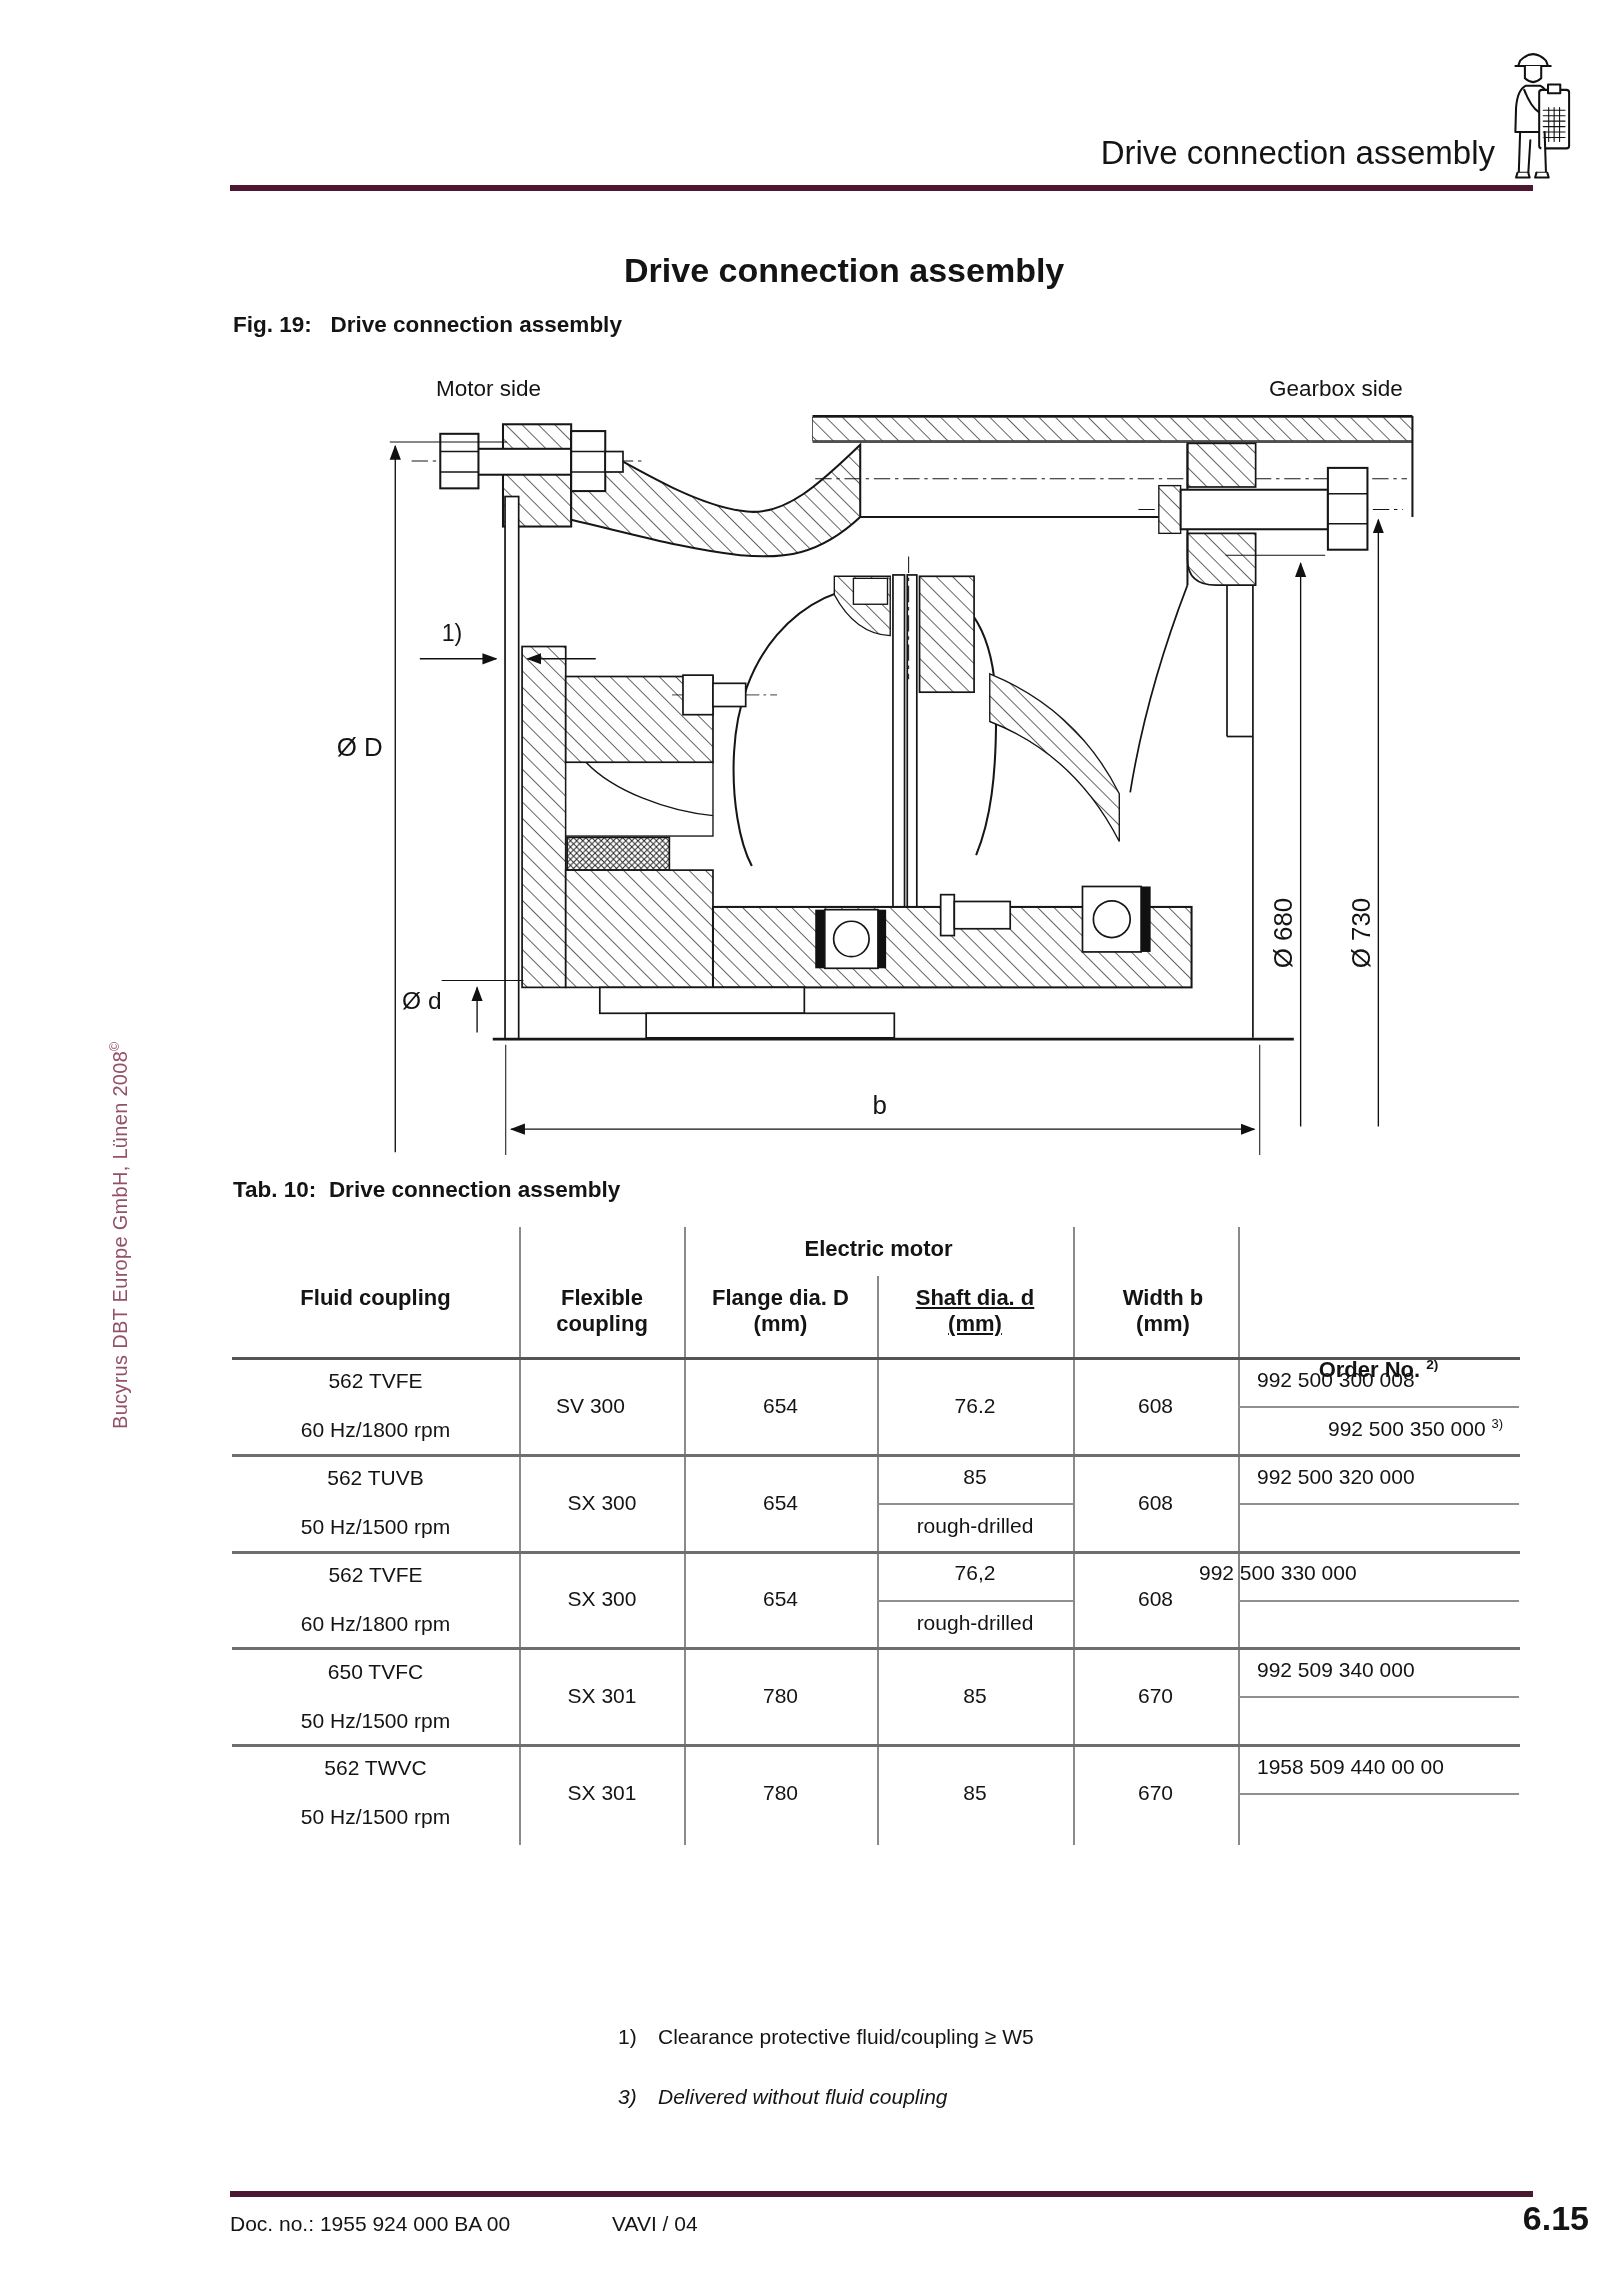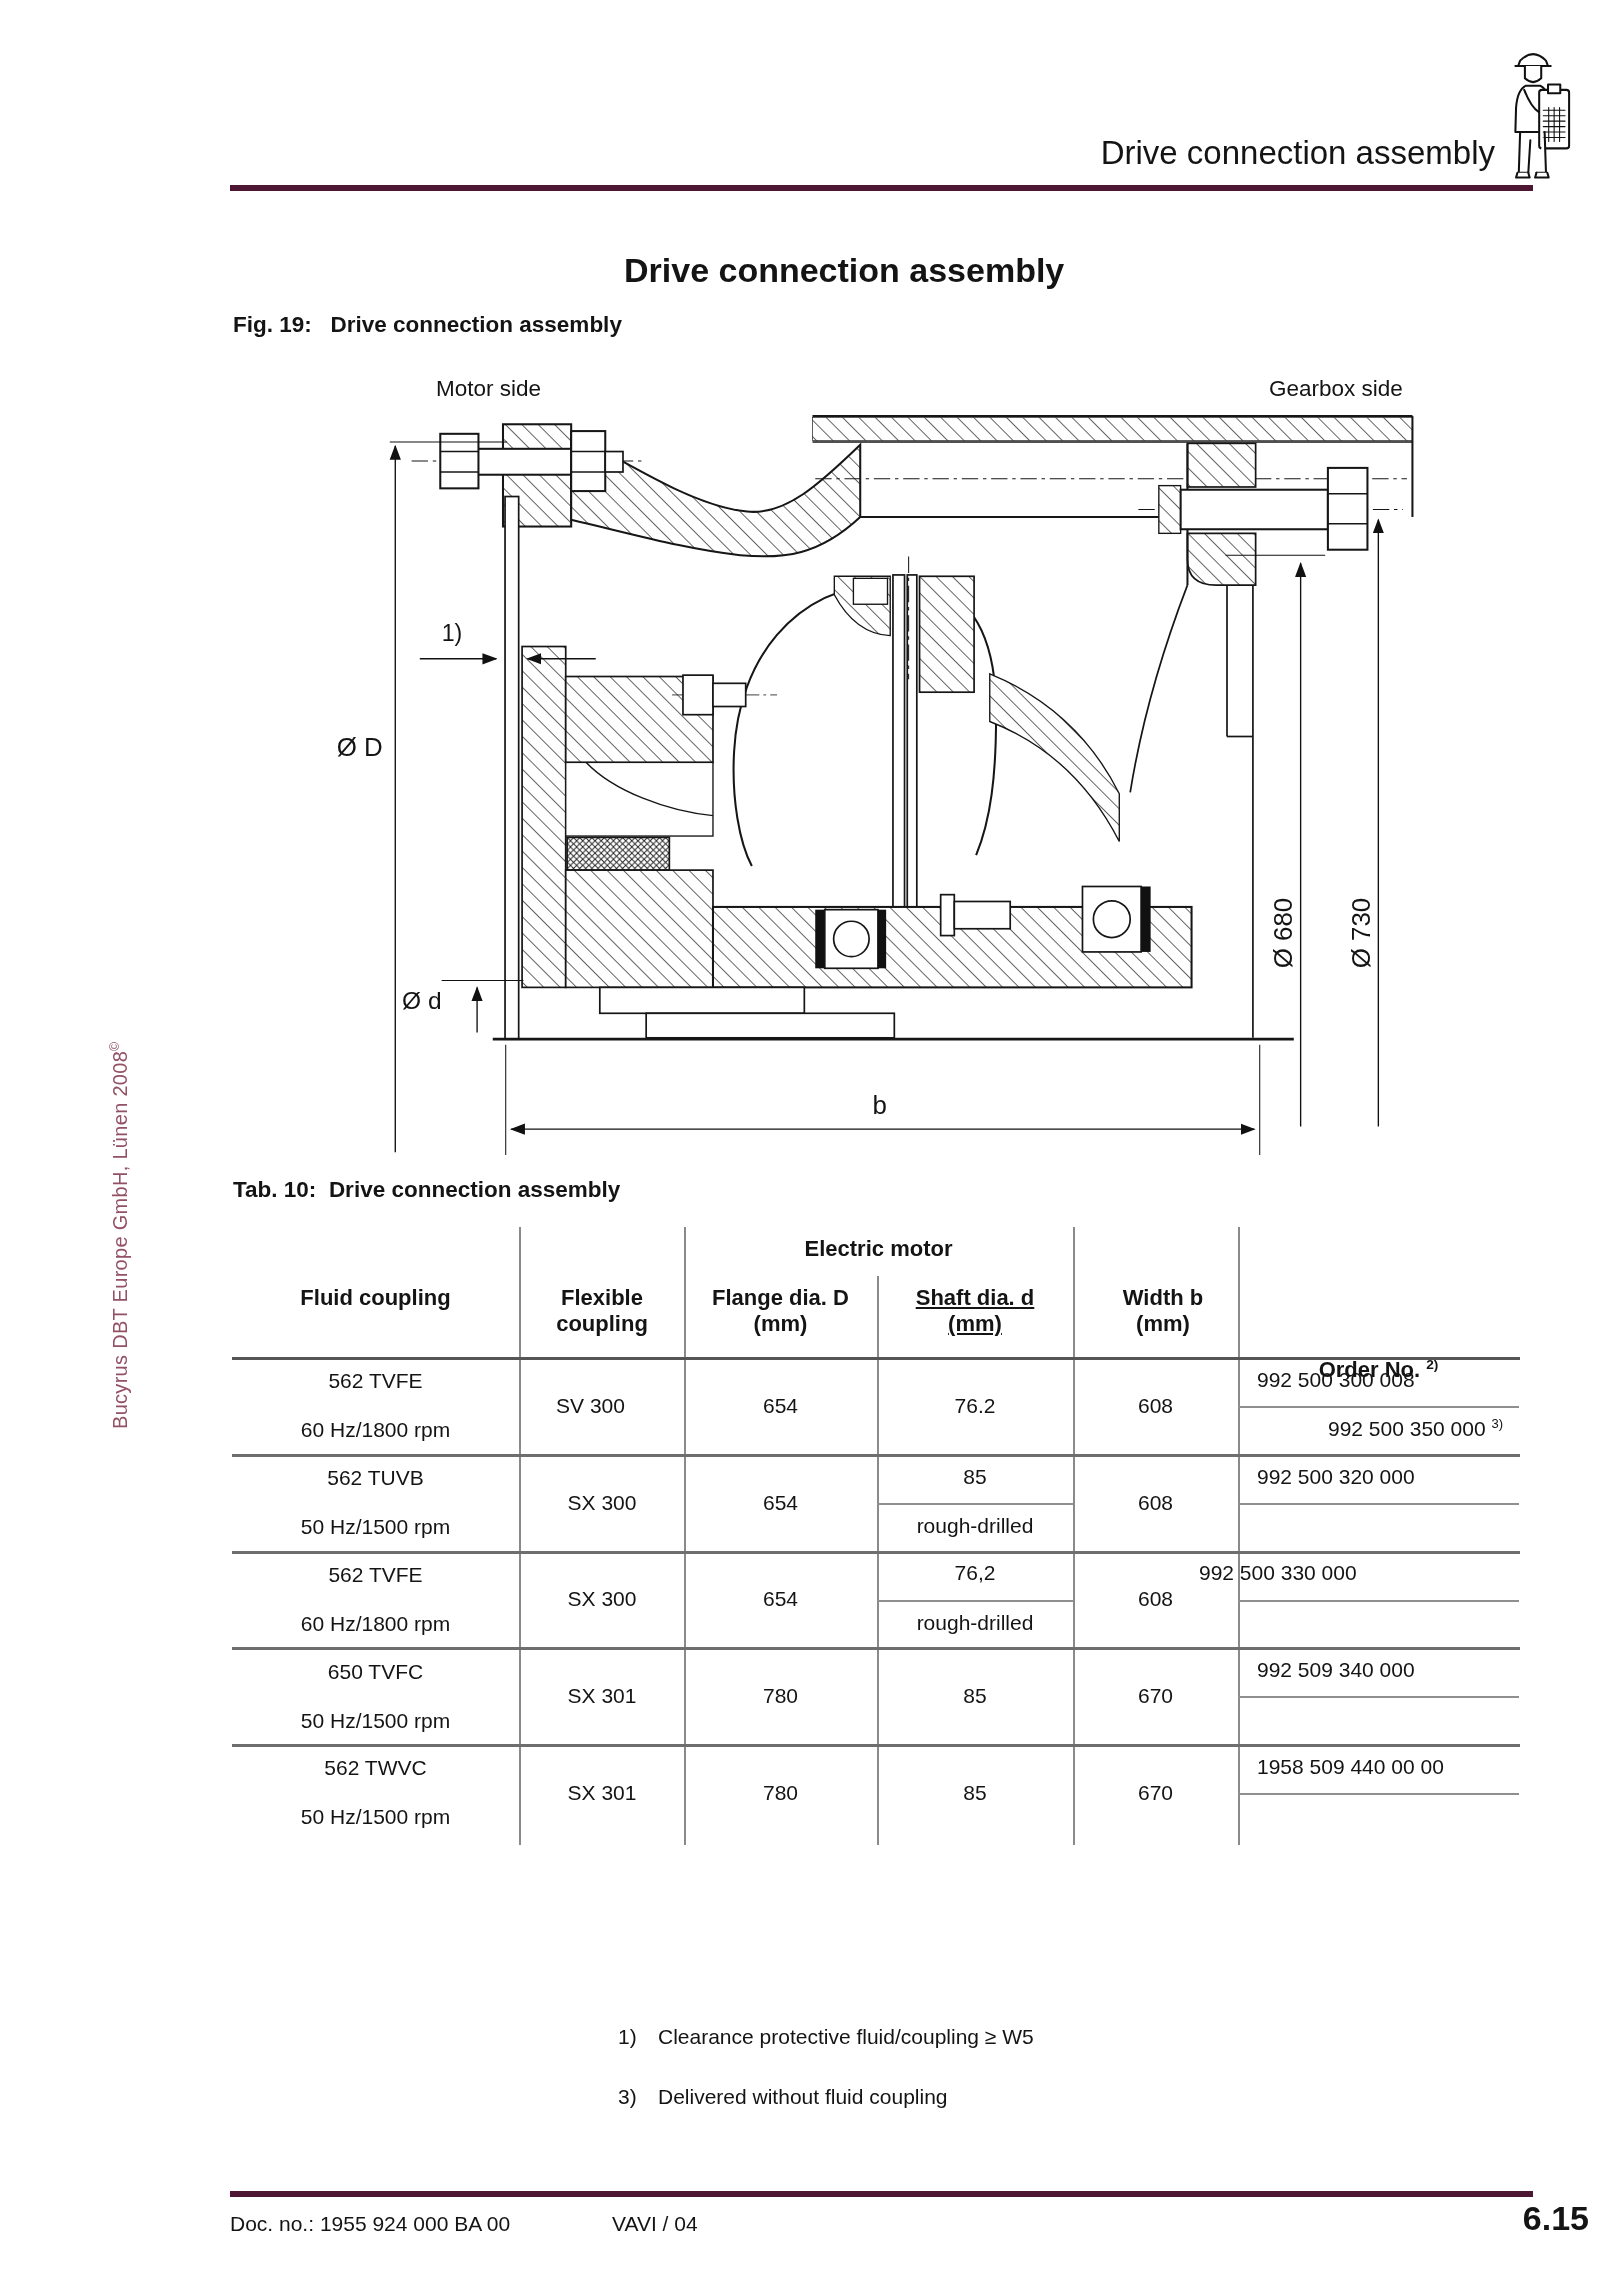--- a/index.html
+++ b/index.html
@@ -271,21 +271,21 @@
   <div class="cell" style="left:519px;top:1781px;width:166px;">SX 301</div>
   <div class="cell" style="left:684px;top:1781px;width:193px;">780</div>
   <div class="cell" style="left:877px;top:1781px;width:196px;">85</div>
   <div class="cell" style="left:1073px;top:1781px;width:165px;">670</div>
   <div class="cellL" style="left:1257px;top:1755px;width:262px;">1958 509 440 00 00</div>
   <div class="splitline" style="left:1238px;top:1793px;width:281px;"></div>
 
   <div class="abs fs31" style="left:618px;top:2023px;">
     <span class="fn-num">1)</span><span>Clearance protective fluid/coupling ≥ W5</span>
   </div>
-  <div class="abs fs31" style="left:618px;top:2083px;">
+  <div class="abs fs31" style="left:618px;top:2083px;font-style:italic;">
     <span class="fn-num">3)</span><span>Delivered without fluid coupling</span>
   </div>
 
   <div class="rule" style="left:230px;top:2191px;width:1303px;height:5.5px;"></div>
   <div class="abs fs31" style="left:230px;top:2210px;">Doc. no.: 1955 924 000 BA 00</div>
   <div class="abs fs31" style="left:612px;top:2210px;">VAVI / 04</div>
   <div class="abs b" style="right:33px;top:2199px;font-size:34px;">6.15</div>
 
 </div>
 

